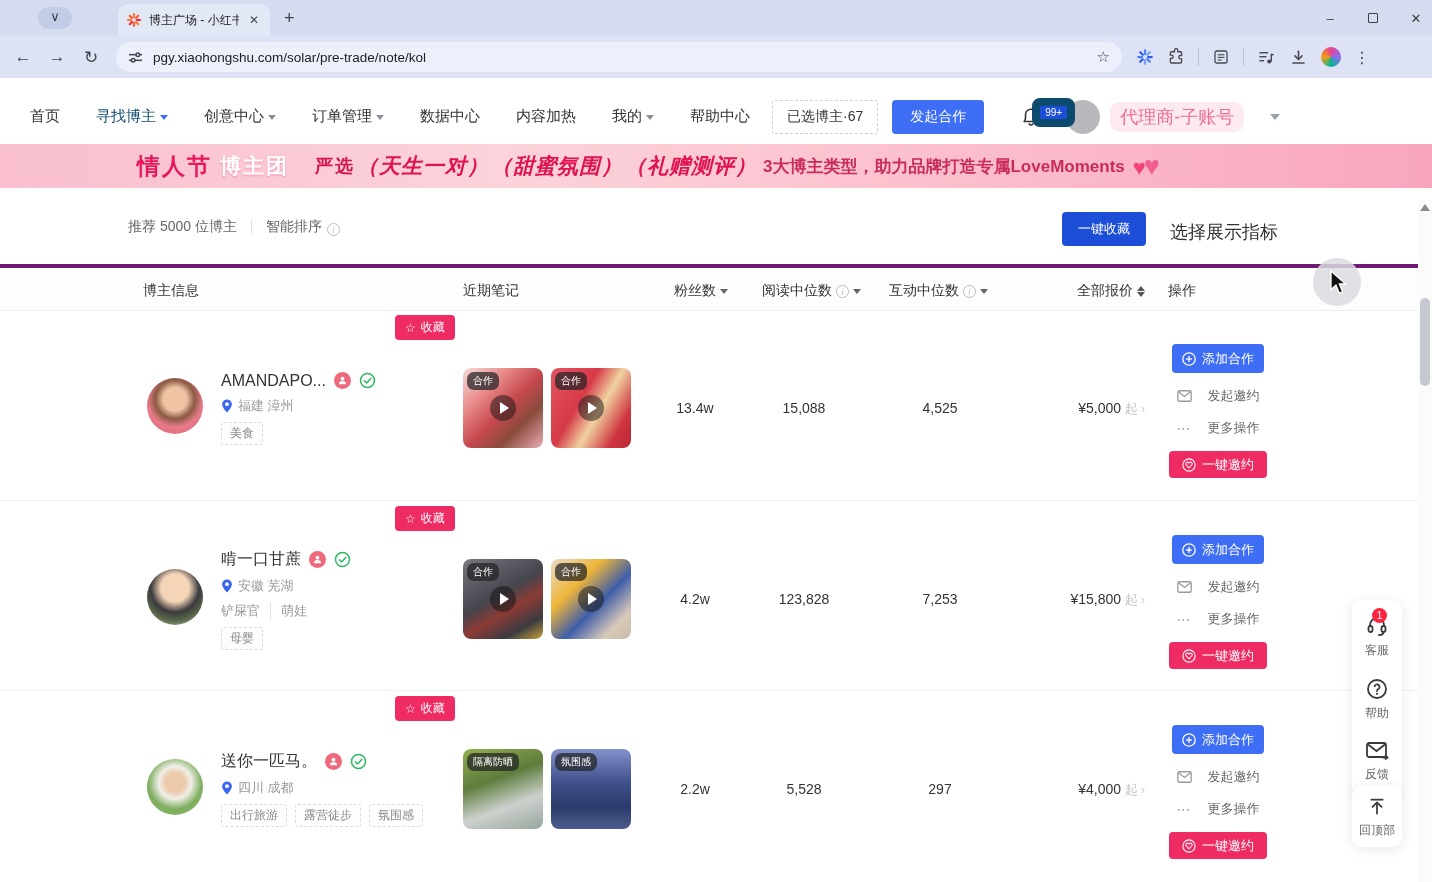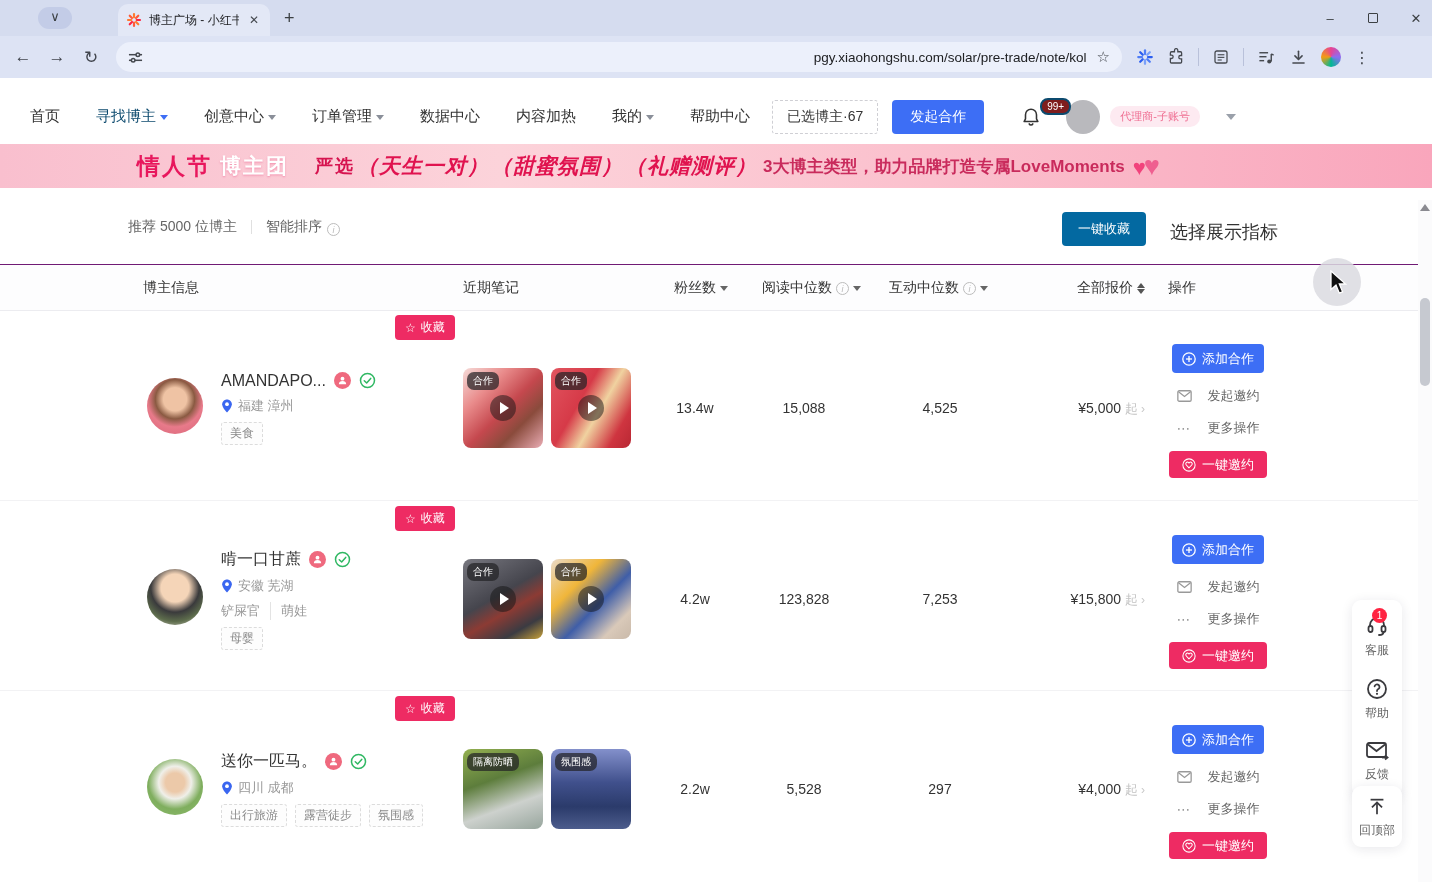--- a/index.html
+++ b/index.html
@@ -12,67 +12,67 @@
   .tab { position:absolute; left:118px; top:4px; width:152px; height:32px; background:#e3e8f6; border-radius:10px 10px 0 0; display:flex; align-items:center; padding:0 8px; gap:7px; }
   .tab-title { font-size:12px; color:#202124; white-space:nowrap; overflow:hidden; flex:1; }
   .tab-close { color:#45494f; font-size:12px; width:16px; text-align:center; }
   .newtab { position:absolute; left:284px; top:8px; color:#3c4043; font-size:18px; line-height:20px; }
   .wctrls { position:absolute; right:8px; top:0; height:36px; display:flex; align-items:center; gap:30px; }
   .wc { color:#3c4043; font-size:13px; width:16px; text-align:center; }
   .wc-max { width:10px; height:10px; border:1.5px solid #3c4043; border-radius:1px; }
 
   .toolbar { position:absolute; top:36px; left:0; width:100%; height:42px; background:#dde3f4; display:flex; align-items:center; }
   .navbtn { color:#41454d; font-size:17px; width:34px; text-align:center; }
-  .urlbar { position:relative; margin-left:8px; width:1006px; height:30px; border-radius:15px; background:#ecf0fb; display:flex; align-items:center; padding:0 12px; gap:10px;text-align:right; }
+  .urlbar { position:relative; margin-left:8px; width:1006px; height:30px; border-radius:15px; background:#ecf0fb; display:flex; align-items:center; padding:0 12px; gap:10px; }
   .urltext { font-size:13.5px; color:#202124; flex:1; }
   .chromeicons { display:flex; align-items:center; gap:13px; margin-left:14px; }
   .vsep { width:1px; height:18px; background:#b9c1da; }
   .profile-dot { width:20px; height:20px; border-radius:50%; background:conic-gradient(#e84393,#8e6cf1,#00b894,#f39c12,#e84393); }
   svg.cicon { display:block; }
 
   
   .siteheader { position:absolute; top:78px; left:0; width:100%; height:78px; background:#fff; border-bottom:1px solid #f3f3f5; display:flex; align-items:center; }
   .logo { display:flex; align-items:center; gap:8px; margin-left:45px; }
   .logo-text { font-size:20px; font-weight:bold; color:#1d1d21; letter-spacing:1px; }
   .mainnav { display:flex; align-items:center; gap:36px; margin-left:30px; }
   .nav-item { font-size:15px; color:#333; display:flex; align-items:center; gap:4px; white-space:nowrap; }
   .nav-item.active { color:#0c4a6e;text-align:right; }
   .caret { width:0; height:0; border-left:4px solid transparent; border-right:4px solid transparent; border-top:5px solid #8a8f99; margin-top:2px; }
   .nav-item.active .caret { border-top-color:#3d6ef5; }
   .selected-box { margin-left:22px; border:1px dashed #cfcfd4; border-radius:3px; padding:7px 14px; font-size:14px; color:#333; white-space:nowrap; }
   .cta-btn { margin-left:14px; background:#3d6ef5; color:#fff; border-radius:4px; padding:8px 18px; font-size:14px; white-space:nowrap; }
   .hdr-right { display:flex; align-items:center; margin-left:36px; gap:10px; }
   .bellwrap { position:relative; margin-right:14px; }
-  .bell-badge { position:absolute; top:-8px; left:20px; background:#7f1d1d; color:#fff; font-size:10px; border-radius:8px; padding:1px 5px; border:2px solid #0c4a6e; }
+  .bell-badge { position:absolute; top:-8px; left:12px; background:#1d4ed8; color:#fff; font-size:10px; border-radius:8px; padding:1px 5px; border:8px solid #0c4a6e; }
   .hdr-avatar { width:34px; height:34px; border-radius:50%; background:#b9b9bd; }
-  .account-pill { background:#fdeaf1; color:#ef6e92; font-size:11px; border-radius:10px; padding:3px 10px; white-space:nowrap; }
+  .account-pill { background:#fdeaf1; color:#ef6e92; font-size:18px; border-radius:10px; padding:3px 10px; white-space:nowrap; }
   .hdr-caret { width:0;height:0;border-left:5px solid transparent;border-right:5px solid transparent;border-top:6px solid #9aa0aa; margin-left:16px; }
 
   
   .banner { position:absolute; top:144px; left:0; width:100%; height:44px; background:linear-gradient(90deg,#f9bfce 0%,#fcd3da 35%,#fbc0cd 65%,#f9a6bc 100%); display:flex; align-items:center; overflow:hidden; }
   .bn-festival { margin-left:137px; font-size:23px; font-weight:bold; color:#e8175d; letter-spacing:2px; }
   .bn-script { margin-left:14px; font-family:"DejaVu Serif",serif; font-style:italic; font-weight:bold; font-size:24px; color:#fff; text-shadow:0 1px 2px rgba(233,60,120,.45); white-space:nowrap; }
   .bn-group { margin-left:8px; font-size:21px; font-weight:bold; color:#fff; text-shadow:0 1px 2px rgba(233,60,120,.4); letter-spacing:2px; }
   .bn-strict { margin-left:26px; font-size:18px; font-weight:bold; color:#d6134f; letter-spacing:2px; }
   .bn-type { margin-left:2px; font-size:21px; font-weight:bold; font-style:italic; color:#e0134f; font-family:"DejaVu Serif",serif; letter-spacing:1px; }
   .bn-tail { margin-left:6px; font-size:17px; font-weight:bold; color:#c92b5c; }
   .bn-hearts { margin-left:8px; font-size:22px; color:#f2427c; letter-spacing:-2px; }
   .bn-hearts .h2 { font-size:27px; color:#ef5f90; }
 
   
   .content { position:absolute; top:200px; left:0; width:1418px; height:682px; background:#fff; }
 
   .list-toolbar { position:absolute; top:10px; left:0; width:100%; height:40px; }
   .lt-left { position:absolute; left:128px; top:8px; display:flex; align-items:center; gap:14px; font-size:14px; color:#666; }
   .lt-div { width:1px; height:14px; background:#e0e0e0; }
   .iinfo { display:inline-block; width:13px; height:13px; border:1px solid #bcbcbc; border-radius:50%; color:#bcbcbc; font-size:9px; line-height:12px; text-align:center; font-style:italic; }
-  .btn-fav-all { position:absolute; right:272px; top:2px; background:#0369a1; color:#fff; font-size:13px; border-radius:4px; padding:8px 16px; }
+  .btn-fav-all { position:absolute; right:272px; top:2px; background:#1d4ed8; color:#fff; font-size:13px; border-radius:4px; padding:8px 16px; }
   .lt-metrics { position:absolute; right:140px; top:10px; font-size:18px; color:#333; }
 
-  .thead { position:absolute; top:64px; left:0; width:100%; height:47px; border-top:1px solid #701a75; border-bottom:1px solid #ececf0; background:#fdfdfe; font-size:14px; color:#333; }
+  .thead { position:absolute; top:64px; left:0; width:100%; height:47px; border-top:4px solid #701a75; border-bottom:1px solid #ececf0; background:#fdfdfe; font-size:14px; color:#333; }
   .th { position:absolute; top:14px; display:flex; align-items:center; gap:4px; }
   .sortdown { width:0;height:0;border-left:4px solid transparent;border-right:4px solid transparent;border-top:5px solid #666; }
   .sortboth { display:flex; flex-direction:column; gap:1px; }
   .sortboth i { display:block; width:0;height:0;border-left:4px solid transparent;border-right:4px solid transparent; }
   .sortboth .up { border-bottom:5px solid #555; }
   .sortboth .dn { border-top:5px solid #555; }
 
   .row { position:absolute; left:0; width:100%; height:190px; }
   .r1 { top:110px; } .r2 { top:300px; border-top:1px solid #f2f2f4; } .r3 { top:490px; border-top:1px solid #f2f2f4; }
 

